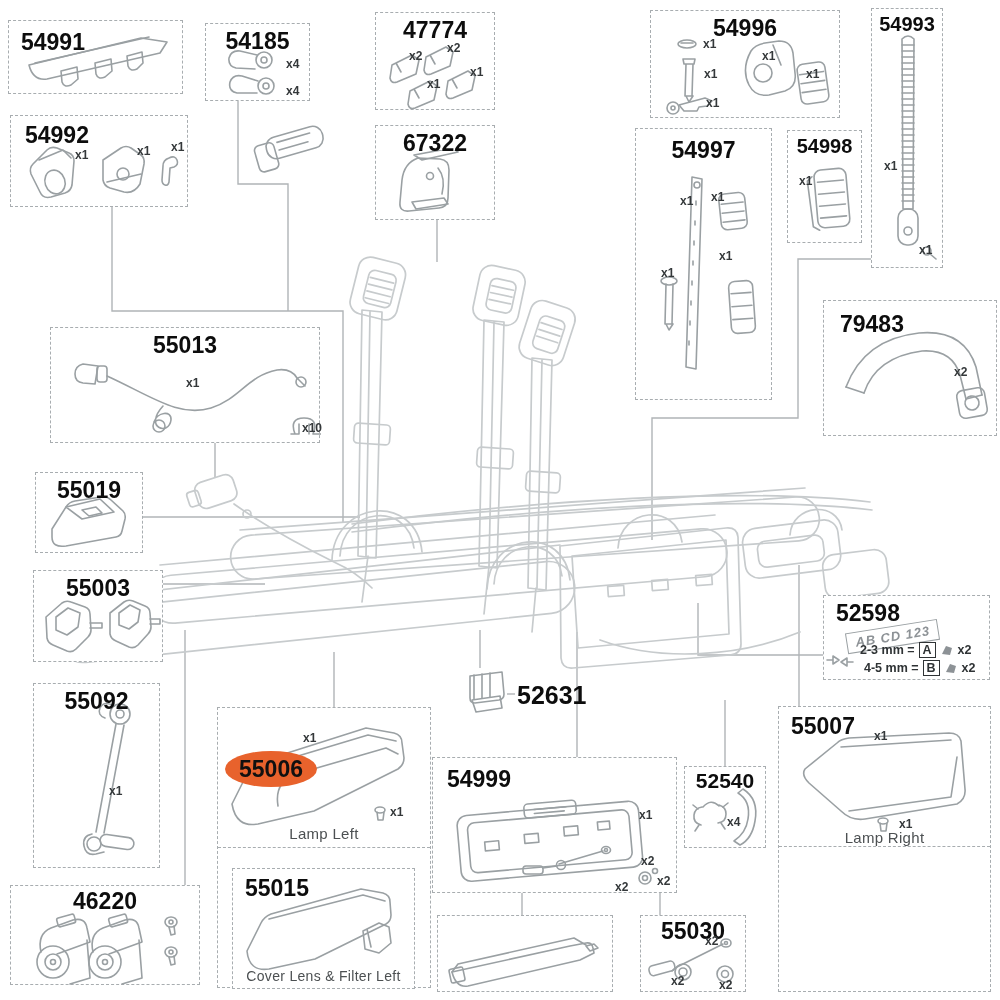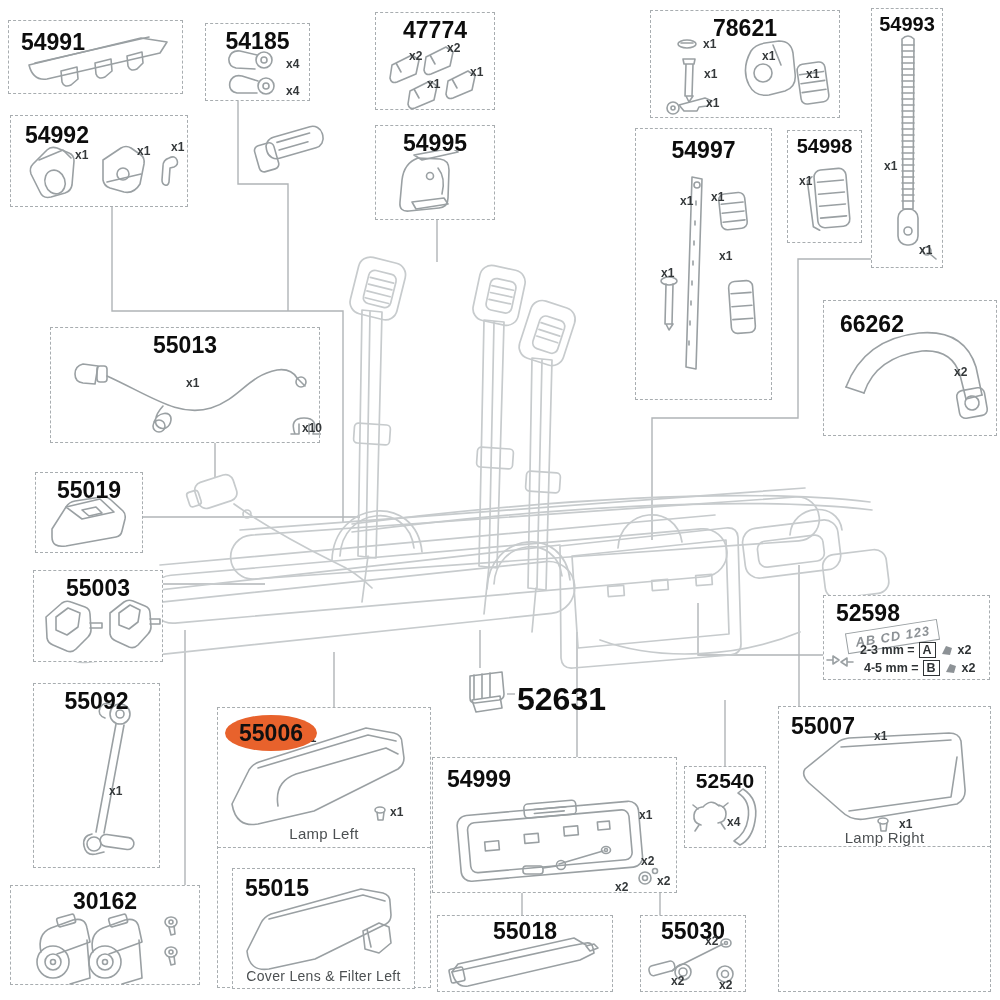--- a/index.html
+++ b/index.html
@@ -10,28 +10,28 @@
   .b{position:absolute;border:1.5px dashed #a8adb0;background:#fff;z-index:2;box-sizing:border-box;}
   .num{position:absolute;font-weight:700;font-size:23px;color:#0d0d0d;white-space:nowrap;z-index:3;}
   .num.center{left:0;right:0;text-align:center;}
   .qty{position:absolute;font-weight:700;font-size:12px;color:#34383a;white-space:nowrap;z-index:3;}
   .cap{position:absolute;left:0;right:0;text-align:center;font-size:15px;color:#4c5052;
        letter-spacing:.3px;white-space:nowrap;z-index:3;}
   .sk{position:absolute;left:0;top:0;z-index:2;}
   .sk path,.sk rect,.sk circle,.sk ellipse,.sk line{stroke:#9aa0a3;fill:none;stroke-width:1.6;
        stroke-linecap:round;stroke-linejoin:round;}
   .badge{position:absolute;background:#e8622c;border-radius:50%;display:flex;align-items:center;
-       justify-content:center;font-weight:700;font-size:23px;color:#101010;z-index:4;}
+       justify-content:center;font-weight:700;font-size:23px;color:#101010;z-index:4;margin-top:36px;}
   .divider{position:absolute;left:0;right:0;border-top:1.5px dashed #a8adb0;z-index:3;}
   .plate{position:absolute;border:1.5px solid #9aa0a3;color:#8d9296;font-weight:700;font-style:italic;
        font-size:13px;padding:2px 8px;transform:rotate(-9deg);letter-spacing:1px;background:#fff;z-index:3;}
   .mmrow{position:absolute;display:flex;align-items:center;gap:4px;font-weight:700;font-size:12.5px;
        color:#2f3335;z-index:3;white-space:nowrap;}
   .letterbox{border:1.5px solid #2f3335;padding:0 3px;font-weight:700;}
-  .biglabel{position:absolute;font-weight:700;font-size:32px;color:#0d0d0d;z-index:3;}
+  .biglabel{position:absolute;font-weight:700;font-size:25px;color:#0d0d0d;z-index:3;}
 </style>
 </head>
 <body>
 
 <svg id="rack" width="1000" height="1000" viewBox="0 0 1000 1000">
 
   <g stroke="#b0b4b7" stroke-width="1.4" fill="none">
     <path d="M112,207 V311 H343 V523"></path>
     <path d="M238,101 V184 H288 V311"></path>
     <path d="M437,220 V262"></path>
@@ -146,21 +146,21 @@
     <path d="M72,68 l20,-10 l7,5 l-3,14 l-19,8 q-6,2 -7,-4 z M76,66 l5,9"></path>
     <path d="M34,78 l20,-10 l7,5 l-3,14 l-19,8 q-6,2 -7,-4 z M38,76 l5,9"></path>
   </svg>
   <span class="qty" style="left:33px;top:36px">x2</span>
   <span class="qty" style="left:71px;top:28px">x2</span>
   <span class="qty" style="left:94px;top:52px">x1</span>
   <span class="qty" style="left:51px;top:64px">x1</span>
 </div>
 
 <div class="b" style="left:650px;top:10px;width:190px;height:108px">
-  <span class="num center" style="top:4px">78621</span>
+  <span class="num center" style="top:4px">54996</span>
   <svg class="sk" width="190" height="108" viewBox="0 0 190 108">
     <ellipse cx="36" cy="33" rx="9" ry="4"></ellipse>
       <path d="M30,32 h12"></path>
     <path d="M32,48 h12 l-1,5 h-10 z M35,53 l-1,32 h7 l1,-32 M35,85 l3,6 l4,-6"></path>
     <circle cx="22" cy="97" r="6"></circle>
       <circle cx="22" cy="97" r="2"></circle>
     <path d="M28,94 l26,-7 l7,3 l-5,5 l-8,1 l-2,4 l-13,0 z"></path>
     <path d="M100,40 q-10,18 -2,34 q6,12 20,10 l16,-4 q12,-4 10,-18 l-2,-20 q-2,-12 -14,-12 l-14,2 q-10,2 -14,8 z"></path>
     <circle cx="112" cy="62" r="9"></circle>
       <path d="M122,34 l8,20"></path>
@@ -200,21 +200,21 @@
     <circle cx="112" cy="58" r="6"></circle>
       <path d="M96,66 l34,-8"></path>
     <path d="M158,42 q6,-3 8,2 q2,5 -3,7 l-4,1 l-1,14 q-1,4 -4,3 q-3,-1 -3,-5 l1,-14 q0,-6 6,-8 z"></path>
   </svg>
   <span class="qty" style="left:64px;top:32px">x1</span>
   <span class="qty" style="left:126px;top:28px">x1</span>
   <span class="qty" style="left:160px;top:24px">x1</span>
 </div>
 
 <div class="b" style="left:375px;top:125px;width:120px;height:95px">
-  <span class="num center" style="top:4px">54995</span>
+  <span class="num center" style="top:4px">67322</span>
   <svg class="sk" style="top:24px" width="120" height="71" viewBox="0 0 120 71">
     <path d="M42,8 q-14,5 -16,22 l-2,22 q-1,10 9,9 l30,-3 q9,-1 9,-10 l1,-28 q0,-10 -9,-11 z"></path>
     <path d="M38,5 l38,-7 l6,4 l-36,8 z"></path>
       <circle cx="54" cy="26" r="3.5"></circle>
     <path d="M36,52 l32,-4 l4,6 l-32,5 z"></path>
       <path d="M62,18 q8,10 4,26"></path>
   </svg>
 </div>
 
 <div class="b" style="left:635px;top:128px;width:137px;height:272px">
@@ -246,21 +246,21 @@
     <g transform="rotate(-5 45 68)">
         <rect x="28" y="38" width="32" height="58" rx="7"></rect>
       <path d="M31,50 h26 M31,62 h26 M31,74 h26 M31,86 h26"></path>
       <path d="M26,44 l-5,4 l2,46 l6,4"></path>
       </g>
   </svg>
   <span class="qty" style="left:11px;top:43px">x1</span>
 </div>
 
 <div class="b" style="left:823px;top:300px;width:174px;height:136px">
-  <span class="num" style="left:16px;top:10px">66262</span>
+  <span class="num" style="left:16px;top:10px">79483</span>
   <svg class="sk" width="174" height="136" viewBox="0 0 174 136">
     <path d="M22,86 Q40,38 95,32 Q140,28 152,66 L158,94"></path>
     <path d="M40,92 Q52,56 98,50 Q128,48 136,74 L142,98"></path>
     <path d="M22,86 L40,92 M158,94 L142,98"></path>
     <g transform="rotate(-10 148 102)">
         <rect x="134" y="88" width="28" height="28" rx="6"></rect>
       <circle cx="148" cy="102" r="7"></circle>
       </g>
   </svg>
   <span class="qty" style="left:130px;top:64px">x2</span>
@@ -335,21 +335,21 @@
     <path d="M80,22 q-10,-6 -14,2 q-3,7 5,10"></path>
     <path d="M82,40 L62,148 M90,41 L70,149"></path>
     <path d="M58,150 q-10,2 -8,12 q2,10 12,8 l8,-2"></path>
     <rect x="66" y="152" width="34" height="12" rx="6" transform="rotate(8 83 158)"></rect>
     <circle cx="60" cy="160" r="7"></circle>
   </svg>
   <span class="qty" style="left:75px;top:100px">x1</span>
 </div>
 
 <div class="b" style="left:10px;top:885px;width:190px;height:100px">
-  <span class="num center" style="top:2px">30162</span>
+  <span class="num center" style="top:2px">46220</span>
   <svg class="sk" width="190" height="100" viewBox="0 0 190 100">
     <g transform="translate(24,24)">
       <circle cx="18" cy="52" r="16"></circle>
         <circle cx="18" cy="52" r="8"></circle>
         <circle cx="18" cy="52" r="2.5"></circle>
       <path d="M6,42 q-4,-18 10,-24 l22,-8 q12,-3 14,8 l3,14 l-33,12"></path>
       <rect x="22" y="6" width="18" height="9" rx="2" transform="rotate(-16 31 10)"></rect>
       <path d="M52,30 l3,38 l-20,6"></path>
     </g>
     <g transform="translate(76,24)">
@@ -452,21 +452,20 @@
         <path d="M101,116 l1,8 h5 l1,-8"></path>
     </svg>
     <span class="qty" style="left:95px;top:22px">x1</span>
     <span class="qty" style="left:120px;top:110px">x1</span>
     <span class="cap" style="top:122px">Lamp Right</span>
   </div>
   <div class="divider" style="top:139px"></div>
 </div>
 
 <div class="b" style="left:437px;top:915px;width:176px;height:77px">
-  <span class="num center" style="top:2px">55018</span>
   <svg class="sk" style="top:20px" width="176" height="57" viewBox="0 0 176 57">
     <path d="M14,36 L132,10 l16,-3 q6,-1 7,5 l1,5 l-14,7 L30,50 q-12,2 -16,-14 z"></path>
     <path d="M14,36 l6,-8 L136,2 l12,7"></path>
     <rect x="12" y="32" width="14" height="14" rx="2" transform="rotate(-12 19 39)"></rect>
     <path d="M148,10 l8,-2 l4,4 l-8,3 z"></path>
   </svg>
 </div>
 
 <div class="b" style="left:640px;top:915px;width:106px;height:77px">
   <span class="num center" style="top:2px">55030</span>

